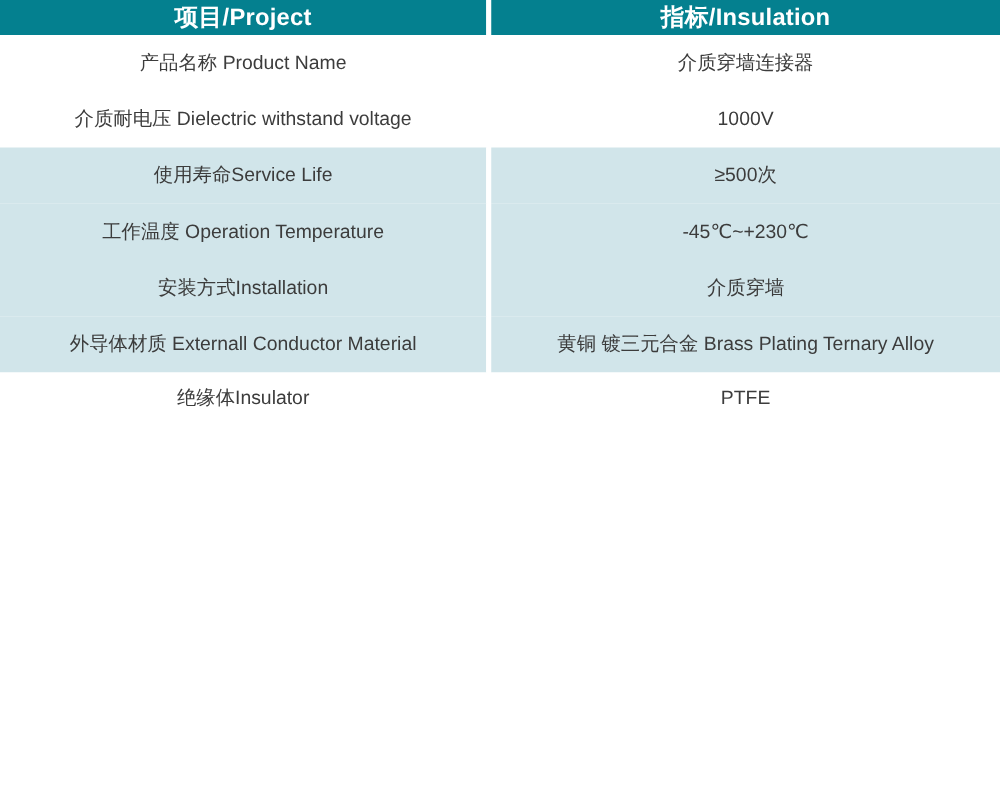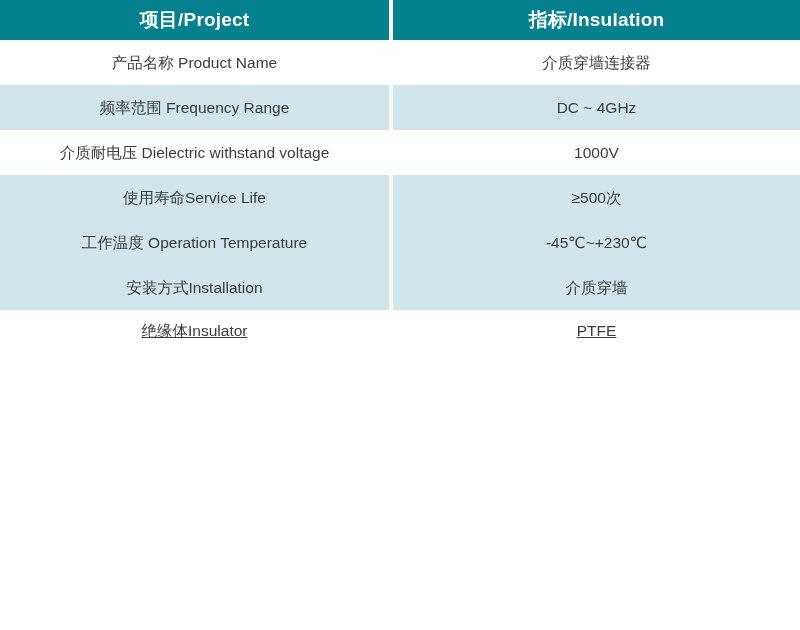--- a/index.html
+++ b/index.html
@@ -21,21 +21,21 @@
     border-spacing: 0;
     table-layout: fixed;
   }
 
   .spec-table col.col-project { width: 389px; }
   .spec-table col.col-gap     { width: 4px;   }
   .spec-table col.col-ind     { width: 407px; }
 
   
   thead th {
-    height: 40px;
+    height: 28px;
     padding: 0;
     font-size: 19px;
     font-weight: bold;
     color: #ffffff;
     text-align: center;
     vertical-align: middle;
     letter-spacing: 0.2px;
   }
   th.head-cell { background: #04808f; }
   th.head-gap,
@@ -50,21 +50,21 @@
     vertical-align: middle;
     line-height: 1.25;
     color: #3c3c3c;
     white-space: nowrap;
     margin-top: 16px;
   }
   tbody tr.row-tint td.data-cell { background: #d1e5ea; }
   tbody tr.row-plain td.data-cell { background: #ffffff; }
 
   
-  tbody tr:last-child td.data-cell { height: 41px; text-decoration: underline; }
+  tbody tr:last-child td.data-cell { height: 41px; }
 </style>
 </head>
 <body>
 
 <table class="spec-table">
   <colgroup>
     <col class="col-project">
     <col class="col-gap">
     <col class="col-ind">
   </colgroup>
@@ -74,44 +74,44 @@
       <th class="head-gap"></th>
       <th class="head-cell">指标/Insulation</th>
     </tr>
   </thead>
   <tbody id="table-body">
       <tr class="row-plain">
         <td class="data-cell">产品名称 Product Name</td>
         <td class="gap-cell"></td>
         <td class="data-cell">介质穿墙连接器</td>
       </tr>
-      <tr class="row-tint">
-        <td class="data-cell">频率范围 Frequency Range</td>
-        <td class="gap-cell"></td>
-        <td class="data-cell">DC ~ 4GHz</td>
-      </tr>
       <tr class="row-plain">
         <td class="data-cell">介质耐电压 Dielectric withstand voltage</td>
         <td class="gap-cell"></td>
         <td class="data-cell">1000V</td>
       </tr>
       <tr class="row-tint">
         <td class="data-cell">使用寿命Service Life</td>
         <td class="gap-cell"></td>
         <td class="data-cell">≥500次</td>
       </tr>
       <tr class="row-tint">
         <td class="data-cell">工作温度 Operation Temperature</td>
         <td class="gap-cell"></td>
         <td class="data-cell">-45℃~+230℃</td>
       </tr>
       <tr class="row-tint">
         <td class="data-cell">安装方式Installation</td>
         <td class="gap-cell"></td>
         <td class="data-cell">介质穿墙</td>
       </tr>
+      <tr class="row-tint">
+        <td class="data-cell">外导体材质 Externall Conductor Material</td>
+        <td class="gap-cell"></td>
+        <td class="data-cell">黄铜 镀三元合金 Brass Plating Ternary Alloy</td>
+      </tr>
       <tr class="row-plain">
         <td class="data-cell">绝缘体Insulator</td>
         <td class="gap-cell"></td>
         <td class="data-cell">PTFE</td>
       </tr>
     </tbody>
 </table>
 
 </body></html>

